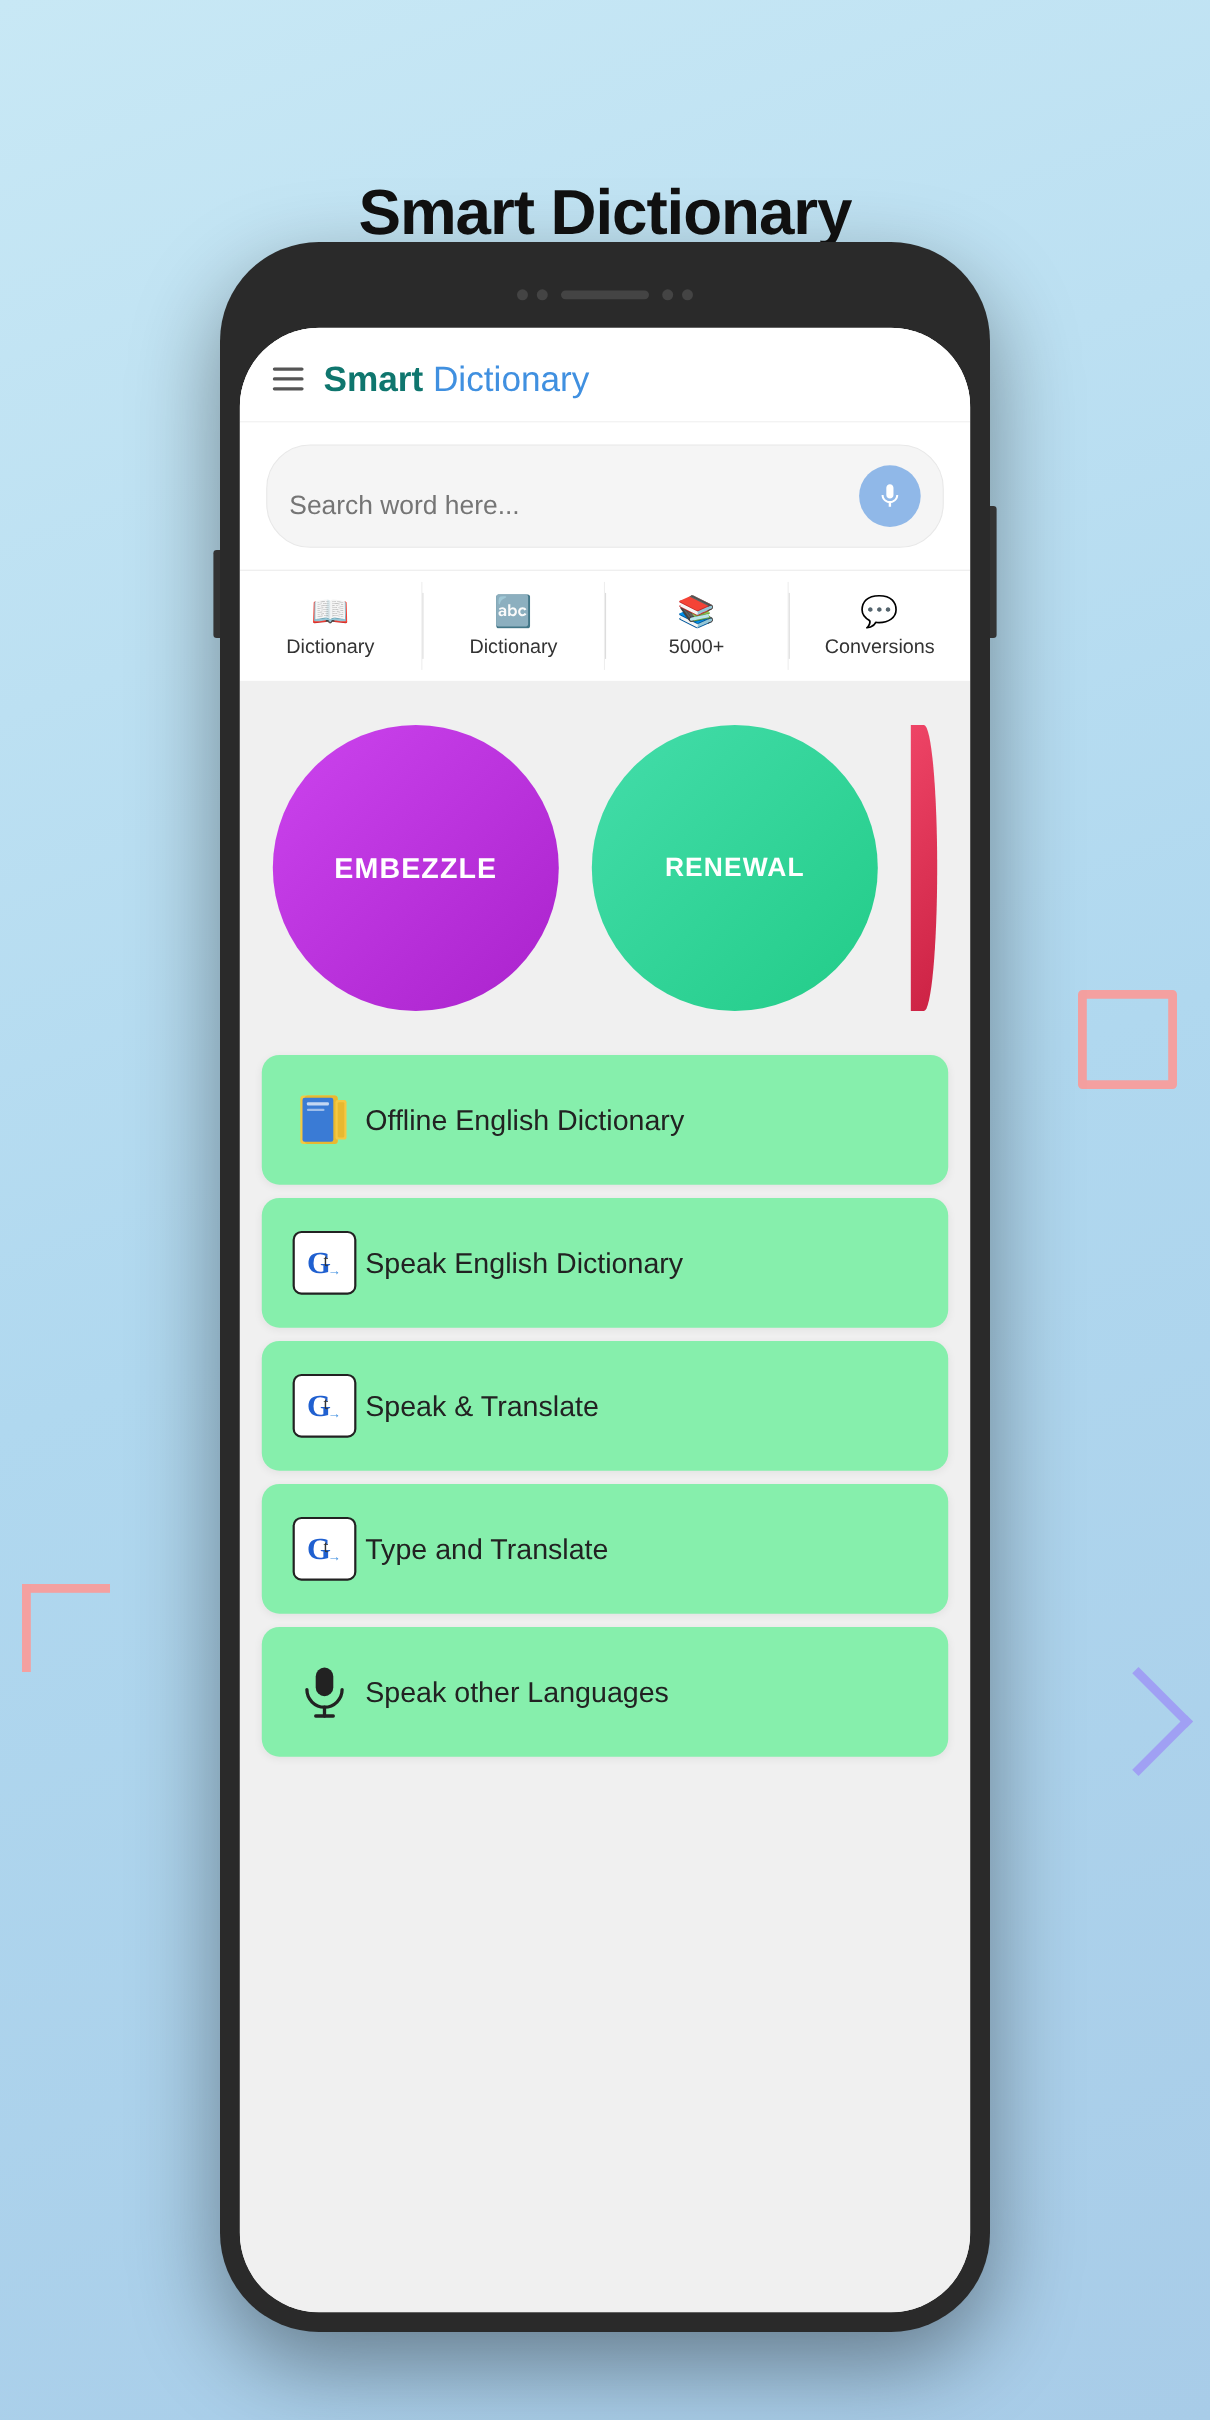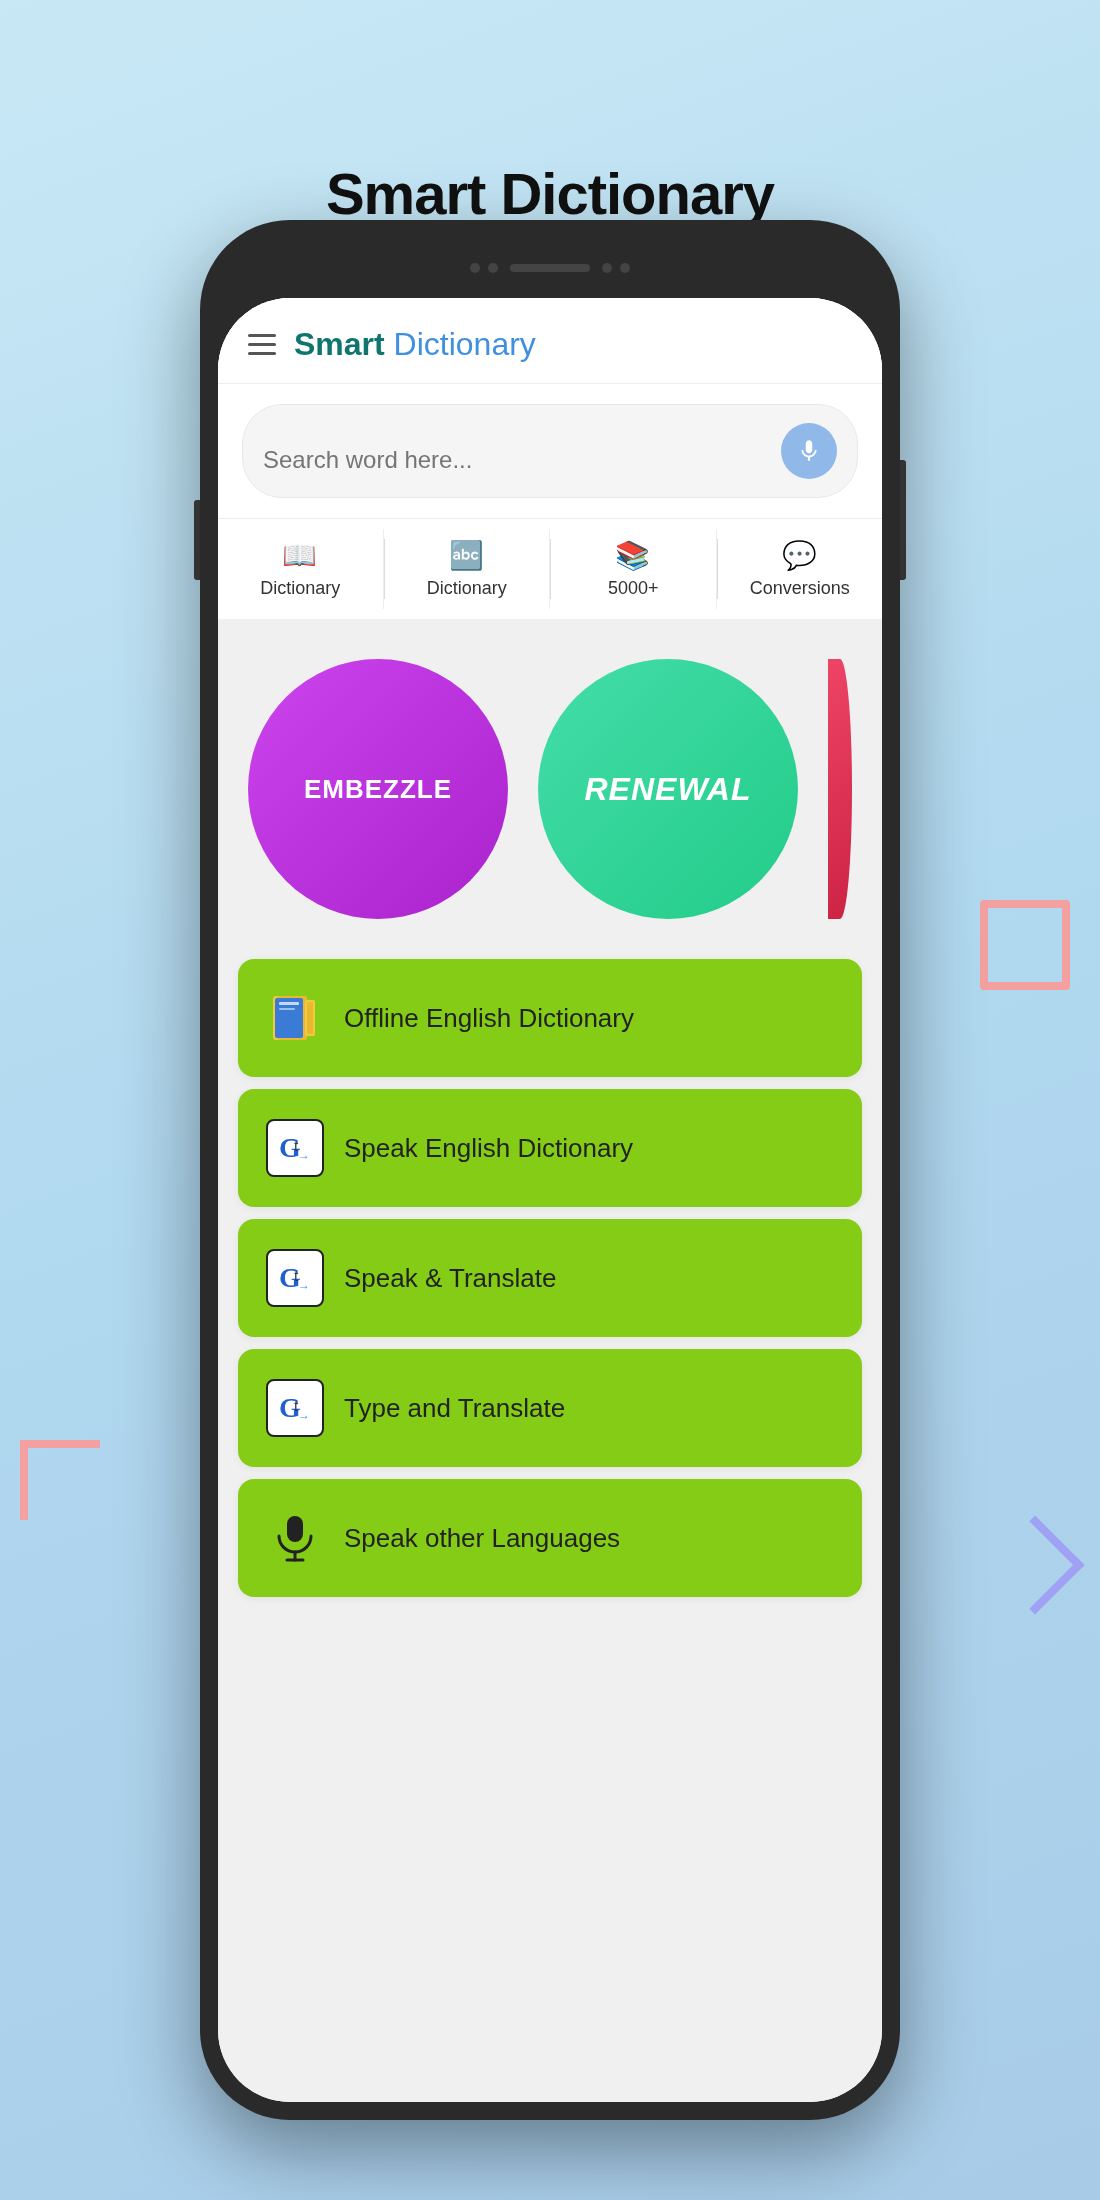--- a/index.html
+++ b/index.html
@@ -284,47 +284,46 @@
       width: 260px;
       height: 260px;
       background: linear-gradient(135deg, #cc44ee, #aa22cc);
       font-size: 26px;
     }
 
     .bubble-green {
       width: 260px;
       height: 260px;
       background: linear-gradient(135deg, #44ddaa, #22cc88);
-      font-size: 32px;
-      font-style: italic;
+      font-size: 24px;
     }
 
     .bubble-red-partial {
       width: 80px;
       height: 260px;
       background: linear-gradient(135deg, #ee4466, #cc2244);
       border-radius: 0 50% 50% 0;
     }
 
     
     .menu-list {
       background: #f0f0f0;
       padding: 0 20px;
       display: flex;
       flex-direction: column;
       gap: 12px;
     }
 
     .menu-item {
-      background: #84cc16;
+      background: #86efac;
       border-radius: 16px;
       padding: 30px 28px;
       display: flex;
       align-items: center;
-      gap: 20px;
+      gap: 8px;
       cursor: pointer;
       box-shadow: 0 2px 8px rgba(0,0,0,0.06);
     }
 
     .menu-item-icon {
       width: 58px;
       height: 58px;
       display: flex;
       align-items: center;
       justify-content: center;

